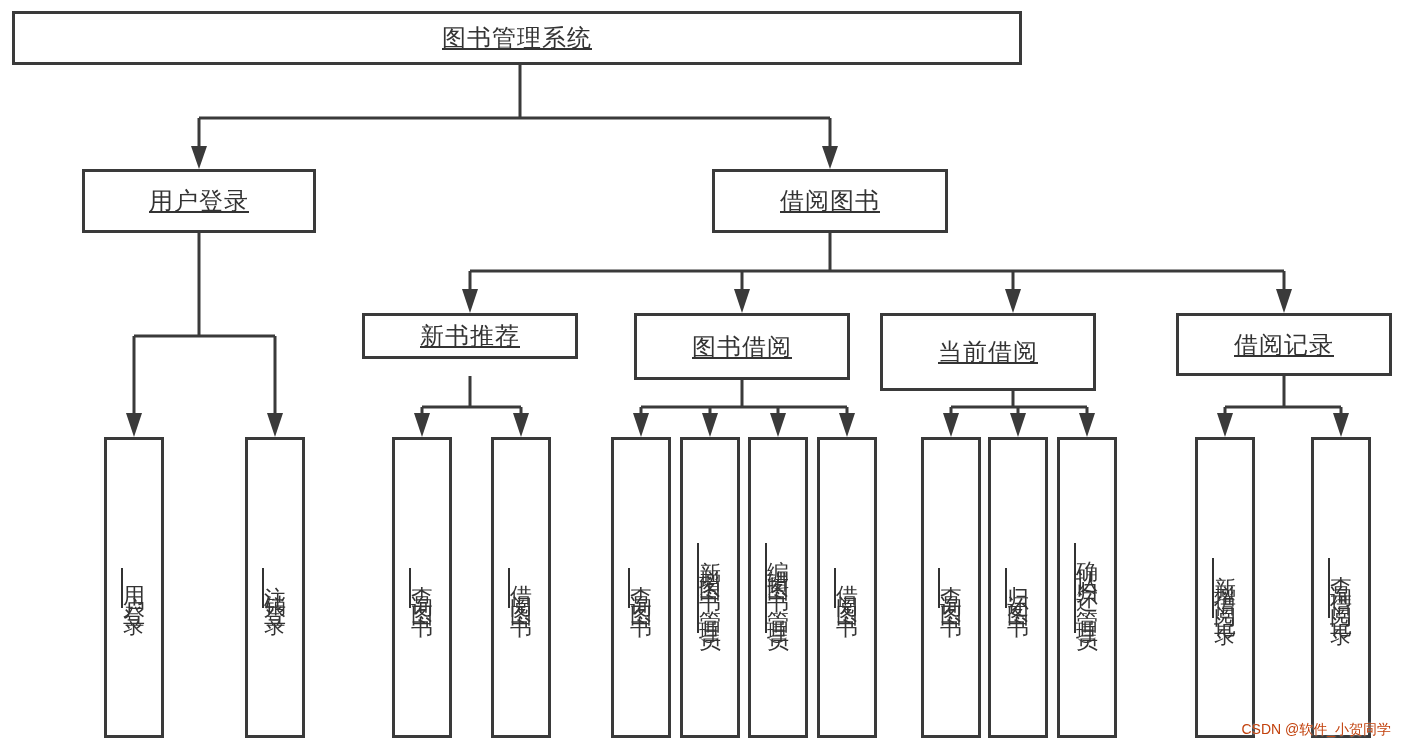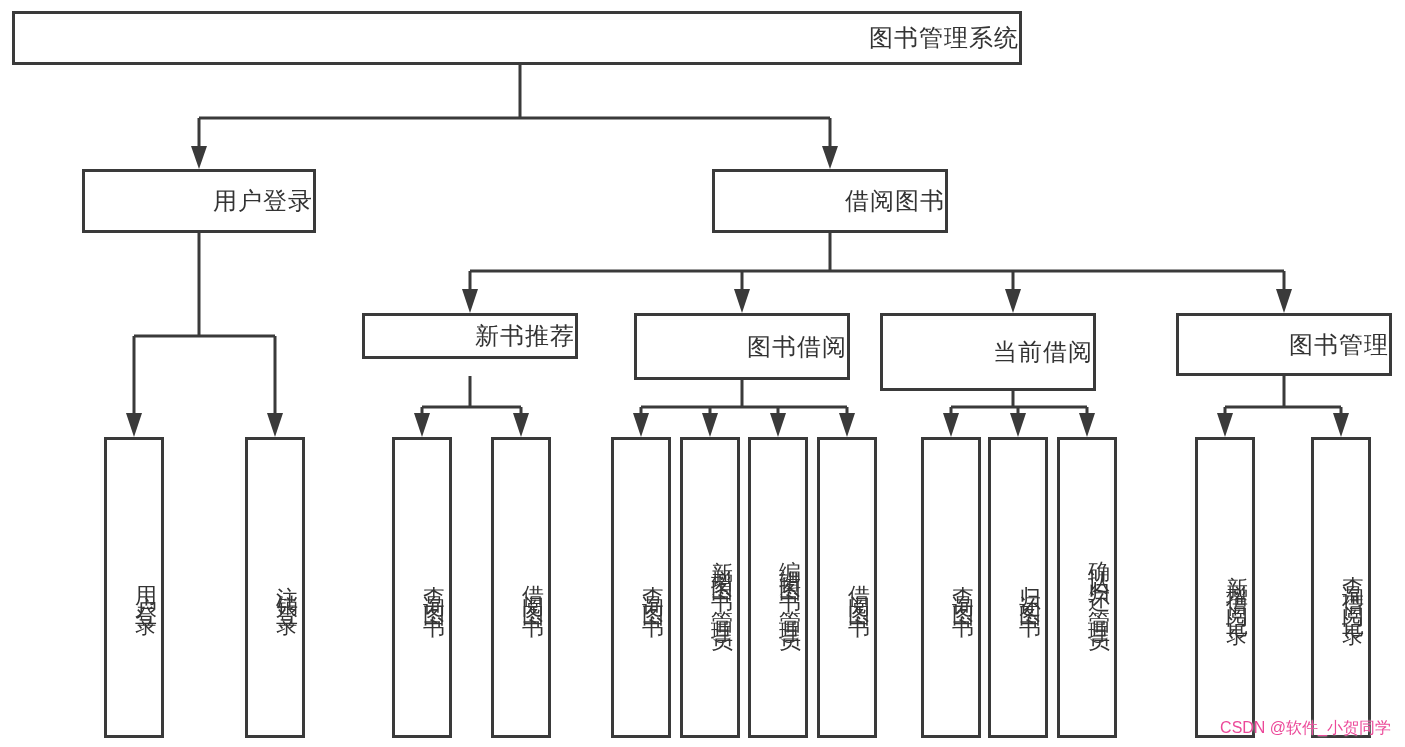--- a/index.html
+++ b/index.html
@@ -19,22 +19,23 @@
     left: 0; top: 0;
     width: 1405px; height: 747px;
   }
 
   .node {
     position: absolute;
     background: #ffffff;
     border: 3px solid #3a3a3a;
     display: flex;
     align-items: center;
-    justify-content: flex-end;
+    justify-content: center;
     color: #333333;
+    text-decoration: underline;
   }
   .node .label {
     font-size: 24px;
     letter-spacing: 1px;
     color: #333333;
     white-space: nowrap;
   }
   .node.v .label {
     writing-mode: vertical-rl;
     text-orientation: mixed;
@@ -66,22 +67,22 @@
   .n-v9  { left: 921px; }
   .n-v10 { left: 988px; }
   .n-v11 { left: 1057px; }
   .n-v12 { left: 1195px; }
   .n-v13 { left: 1311px; }
 
   .watermark {
     position: absolute;
     right: 14px;
     bottom: 8px;
-    font-size: 16px;
-    color: #ec4899;
+    font-size: 14px;
+    color: #c2410c;
     text-shadow: 0 0 2px #ffffff;
     white-space: nowrap;
     z-index: 5;
   }
 </style>
 </head>
 <body>
 
 <div class="canvas">
 
@@ -139,21 +140,21 @@
   <div class="node n-rec">
     <span class="label">新书推荐</span>
   </div>
   <div class="node n-bor">
     <span class="label">图书借阅</span>
   </div>
   <div class="node n-cur">
     <span class="label">当前借阅</span>
   </div>
   <div class="node n-his">
-    <span class="label">图书管理</span>
+    <span class="label">借阅记录</span>
   </div>
 
   <div class="node v n-v1">
     <span class="label">用户登录</span>
   </div>
   <div class="node v n-v2">
     <span class="label">注销登录</span>
   </div>
   <div class="node v n-v3">
     <span class="label">查询图书</span>

